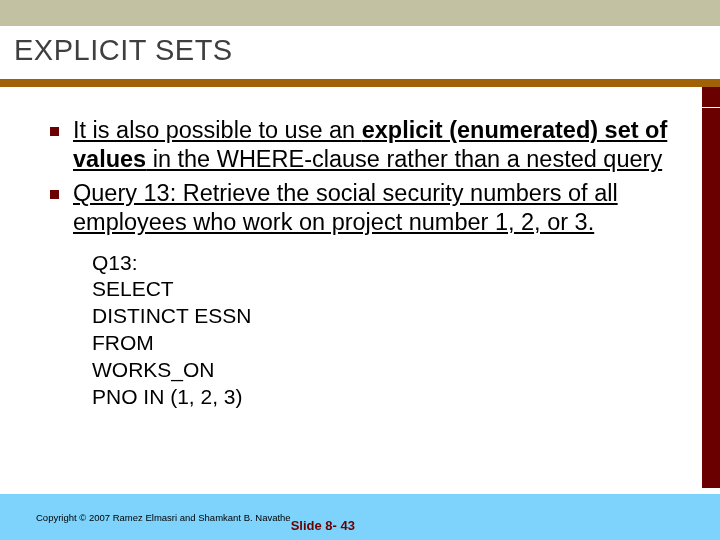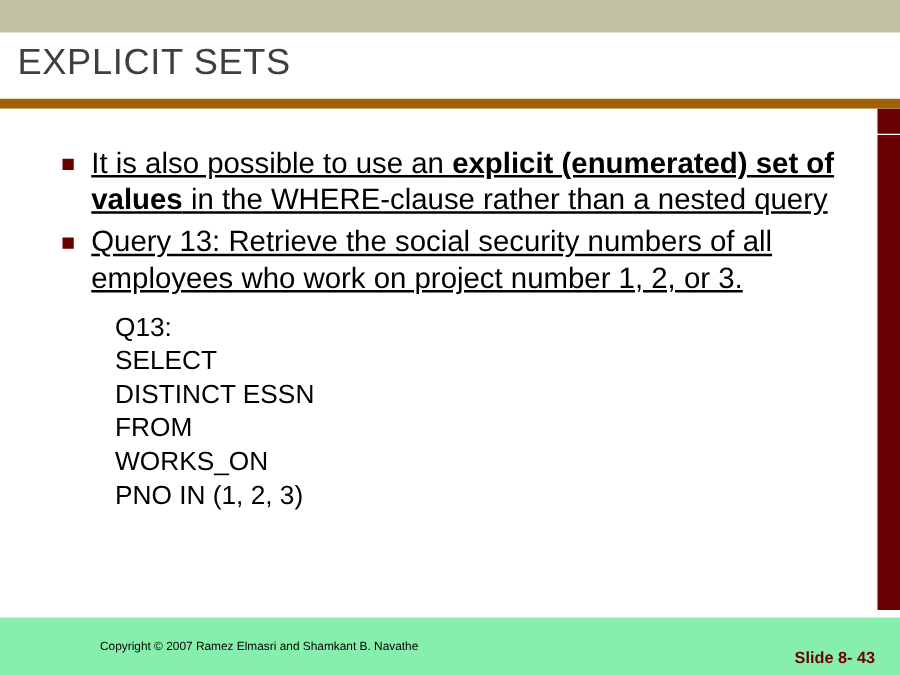--- a/index.html
+++ b/index.html
@@ -83,25 +83,24 @@
   .q-row { display: flex; flex-direction: column; }
   .q-label { width: 118px; flex: none; }
   .q-kw    { width: 140px; flex: none; }
   .q-arg   { flex: 1; }
   .footer {
     position: absolute;
     bottom: 0;
     left: 0;
     width: 720px;
     height: 46px;
-    background: #86efac;
+    background: #7dd3fc;
     display: flex;
     align-items: center;
-    justify-content: space-between;
-    padding: 0 20px 0 80px;
+    padding: 0 20px 0 36px;
     box-sizing: border-box;
   }
   .copyright {
     font-size: 9.5px;
     color: #000;
   }
   .slide-no {
     font-size: 13px;
     color: #6b0000;
     font-weight: bold;

